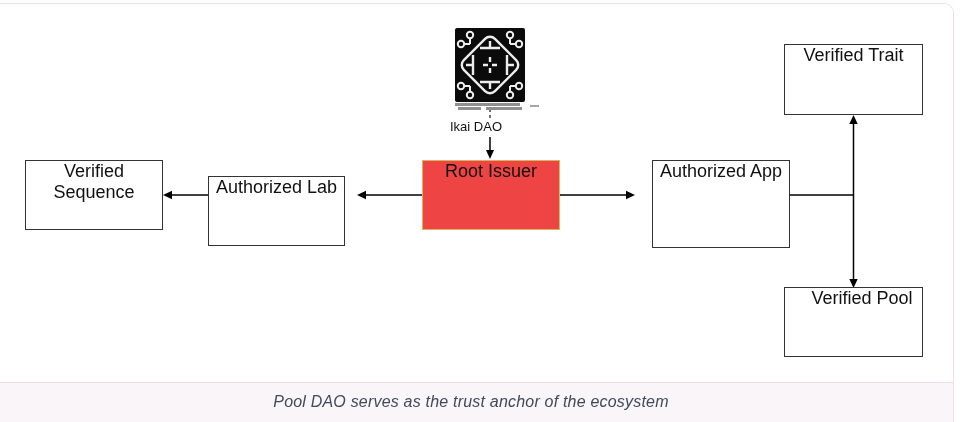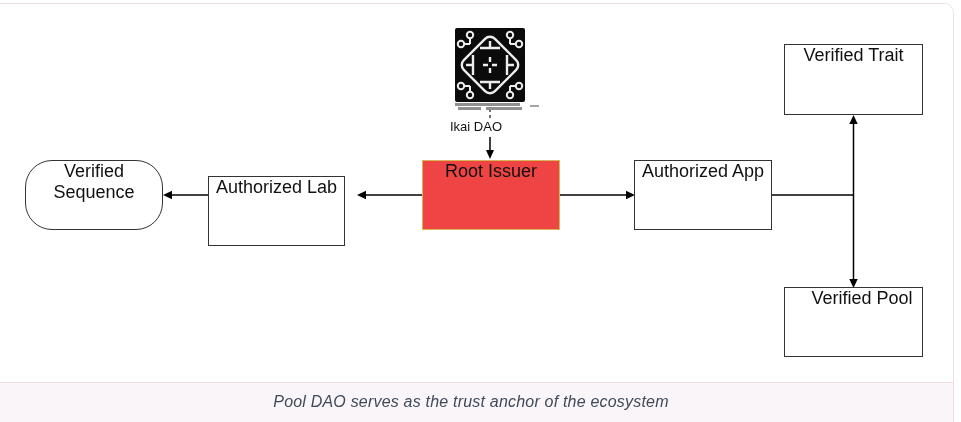--- a/index.html
+++ b/index.html
@@ -48,24 +48,24 @@
     border: 1.5px solid #333333;
     display: flex;
     align-items: flex-start;
     justify-content: center;
     font-size: 18px;
     color: #111111;
     text-align: center;
   }
   .node.highlight { background: #fff2cc; border-color: #d6b656; }
 
-  .n-verified-sequence { left: 25px;  top: 160px; width: 138px; height: 70px; border-radius: 27px; }
+  .n-verified-sequence { left: 25px;  top: 160px; width: 138px; height: 70px; }
   .n-authorized-lab    { left: 208px; top: 160px; width: 137px; height: 70px; margin-top: 16px; }
   .n-root-issuer       { left: 422px; top: 160px; width: 138px; height: 70px; }
-  .n-authorized-app    { left: 634px; top: 160px; width: 138px; height: 70px; }
+  .n-authorized-app    { left: 652px; top: 160px; width: 138px; height: 88px; }
   .n-verified-trait    { left: 784px; top: 44px;  width: 139px; height: 71px; }
   .n-verified-pool     { left: 784px; top: 287px; width: 139px; height: 70px; padding-left: 17px; }
 
   .dao-icon { position: absolute; left: 454px; top: 28px; width: 72px; height: 75px; }
 
   .base-bar { position: absolute; background: #8f8f8f; }
   .b1 { left: 455px; top: 103px; width: 65px; height: 3px; }
   .b2 { left: 458px; top: 107px; width: 23px; height: 3px; }
   .b3 { left: 486px; top: 107px; width: 36px; height: 3px; }
   .b4 { left: 530px; top: 105px; width: 9px;  height: 2px; background: #a5a5a5; }

